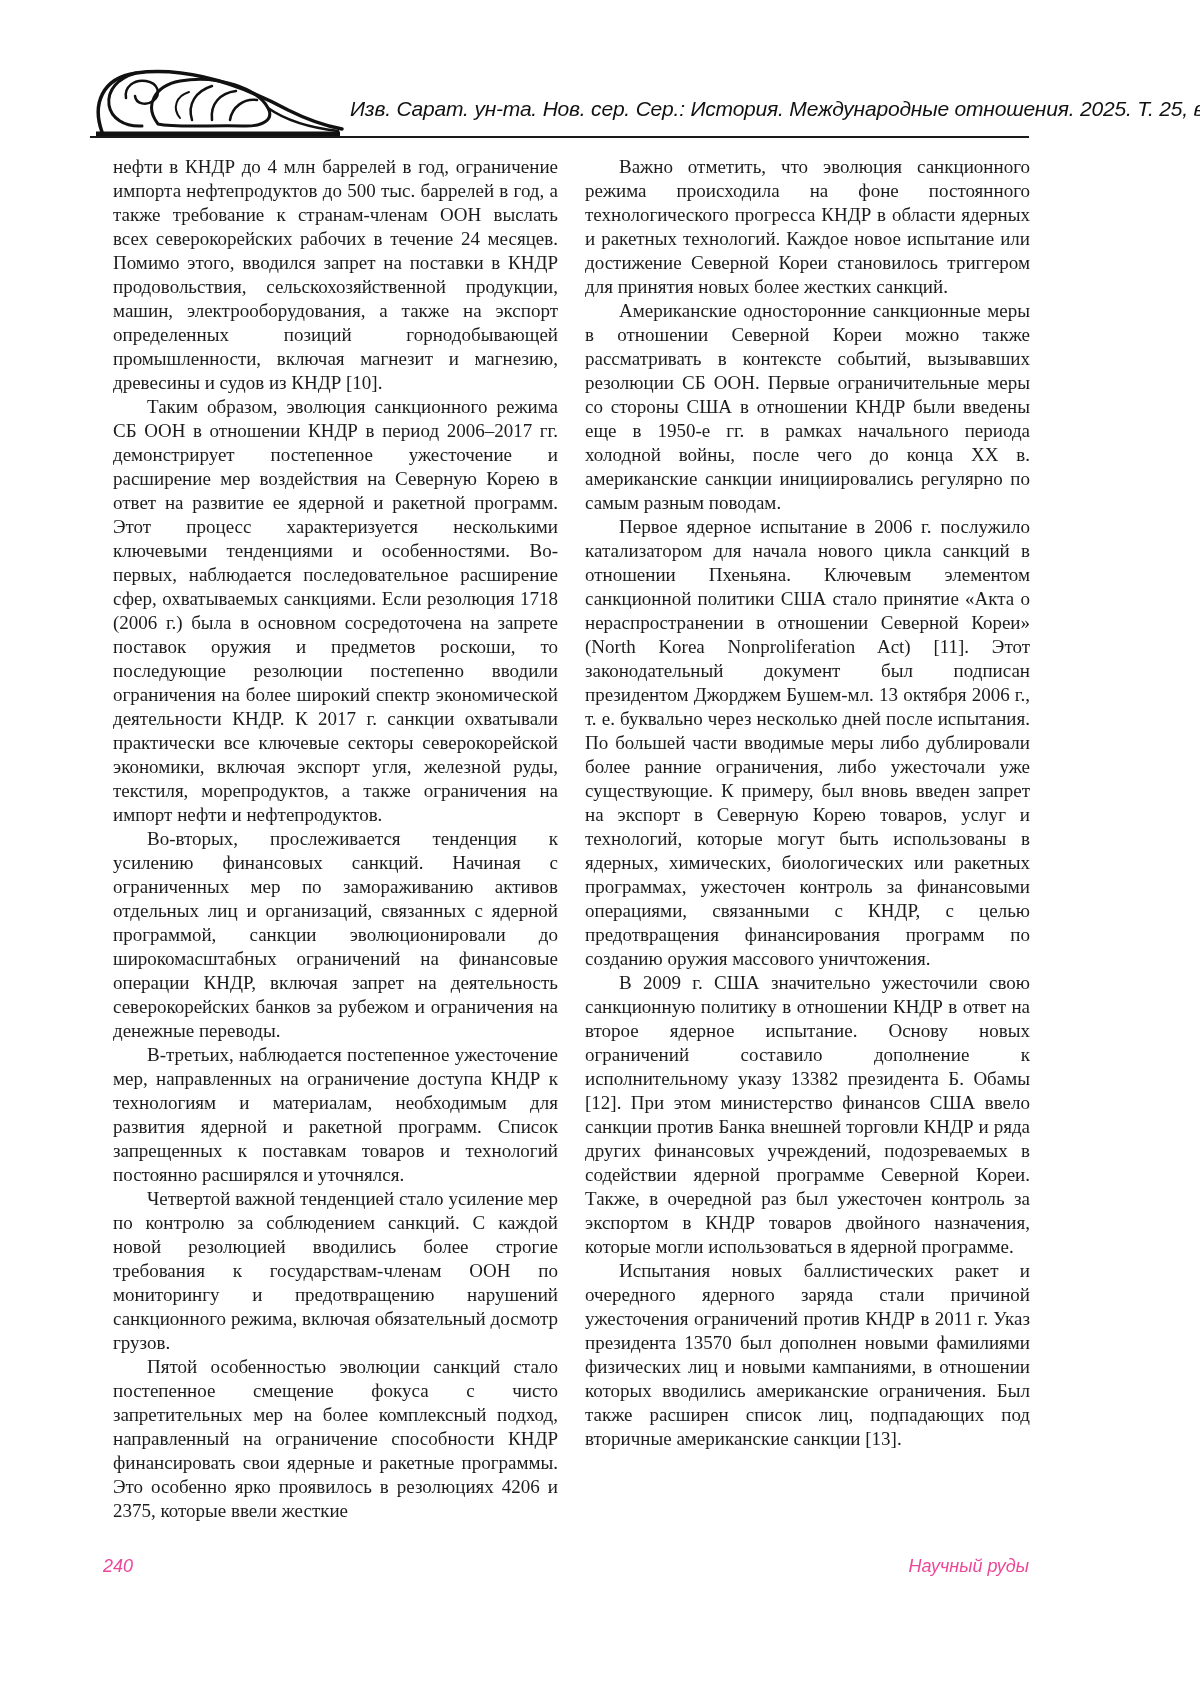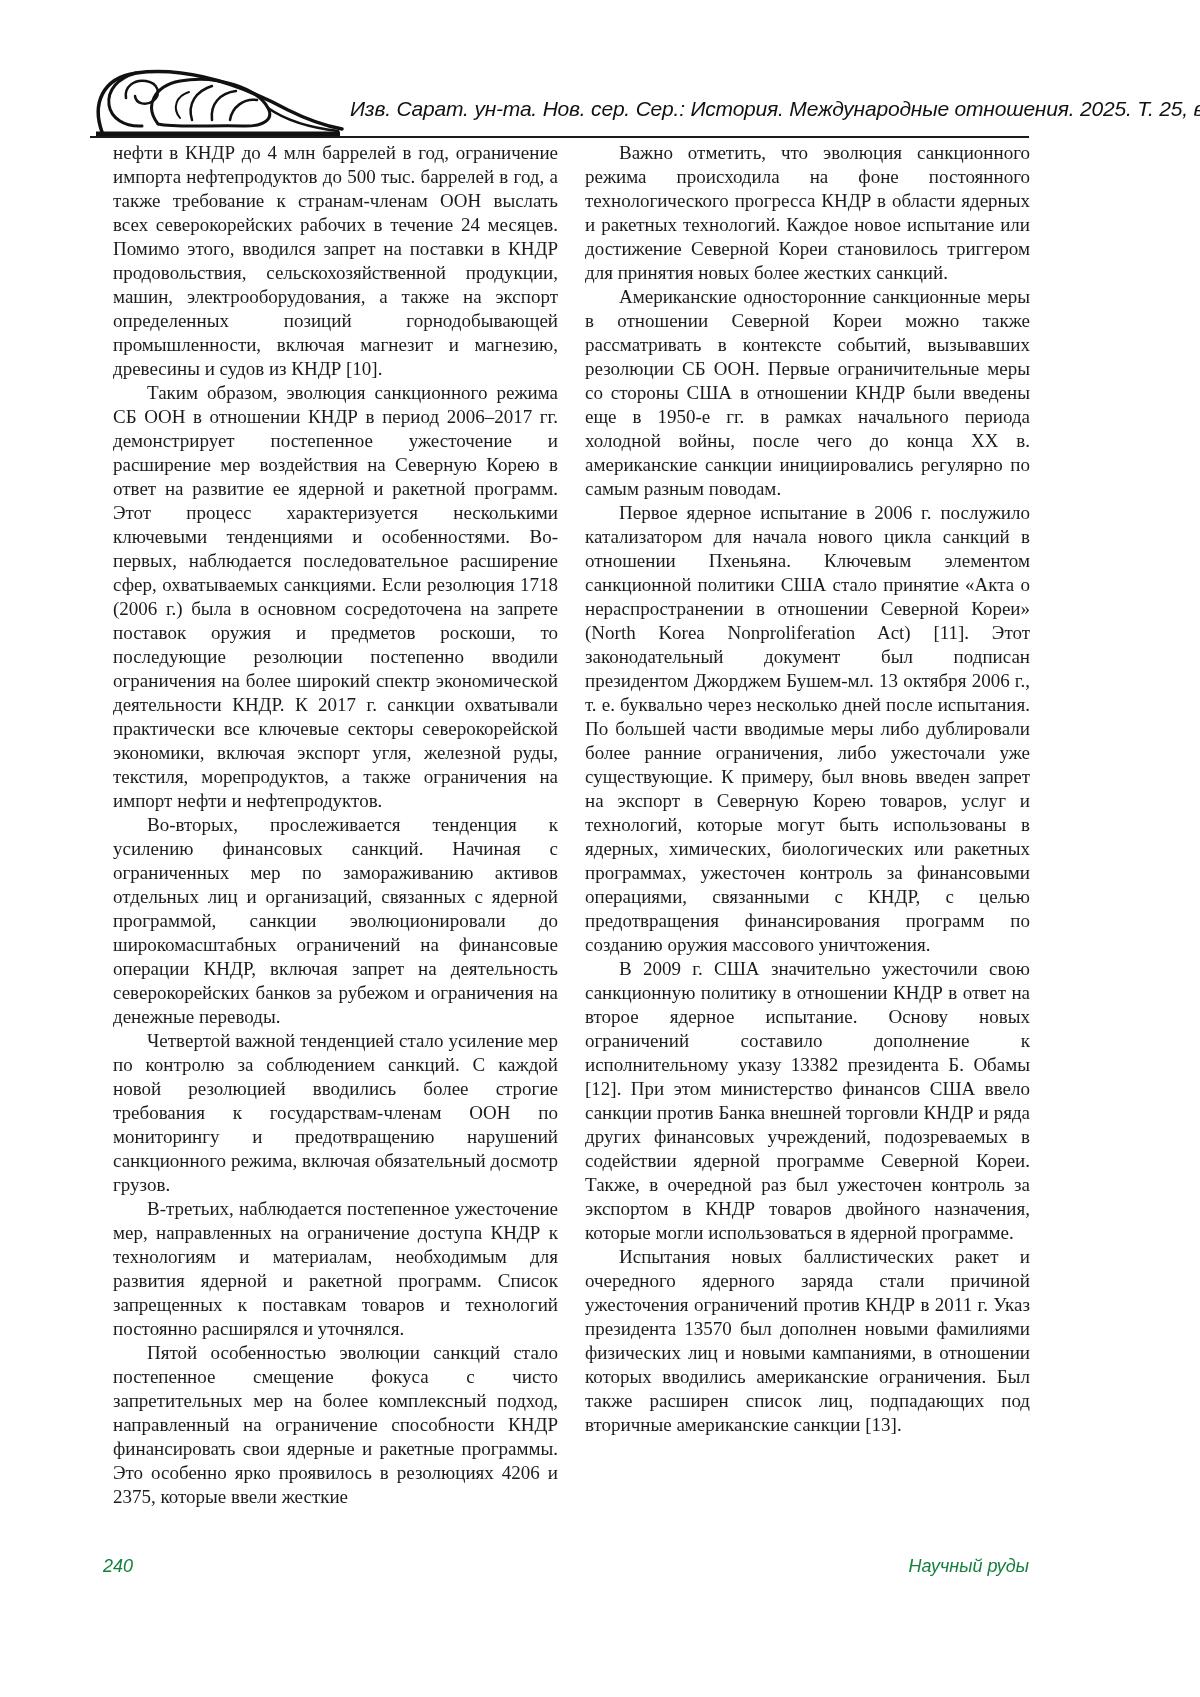--- a/index.html
+++ b/index.html
@@ -27,42 +27,42 @@
     letter-spacing:-0.2px;
     color:#111;
     white-space:nowrap;
   }
   .header-rule{
     position:absolute;left:90px;top:136px;width:939px;height:2px;
     background:#1a1a1a;
   }
   
   .columns{
-    position:absolute;left:113px;top:141px;width:917px;
+    position:absolute;left:113px;top:155px;width:917px;
     display:flex;gap:27px;
   }
   .col{width:445px;}
   .col p{
     margin:0;
     font-size:19px;
     line-height:24px;
     text-align:justify;
     text-indent:34px;
     hyphens:auto;
     -webkit-hyphens:auto;
   }
   .col p.no-indent{text-indent:0;}
   
   .footer{
     position:absolute;left:103px;top:1556px;right:171px;
     display:flex;justify-content:space-between;align-items:baseline;
     font-family:"Liberation Sans", sans-serif;
     font-style:italic;
     font-size:18px;
-    color:#15803d;
+    color:#ec4899;
   }
 </style>
 </head>
 <body>
 
 <div class="page">
 
   <div class="ornament">
     <svg viewBox="0 0 252 78" fill="none" xmlns="http://www.w3.org/2000/svg">
 
@@ -87,22 +87,22 @@
 
   <div class="journal-line">Изв. Сарат. ун-та. Нов. сер. Сер.: История. Международные отношения. 2025. Т. 25, вып. 2</div>
 
   <div class="header-rule"></div>
 
   <main class="columns">
     <div class="col" id="col-left">
         <p class="no-indent">нефти в КНДР до 4 млн баррелей в год, ограничение импорта нефтепродуктов до 500 тыс. баррелей в год, а также требование к странам-членам ООН выслать всех северокорейских рабочих в течение 24 месяцев. Помимо этого, вводился запрет на поставки в КНДР продовольствия, сельскохозяйственной продукции, машин, электрооборудования, а также на экспорт определенных позиций горнодобывающей промышленности, включая магнезит и магнезию, древесины и судов из КНДР [10].</p>
         <p class="">Таким образом, эволюция санкционного режима СБ ООН в отношении КНДР в период 2006–2017 гг. демонстрирует постепенное ужесточение и расширение мер воздействия на Северную Корею в ответ на развитие ее ядерной и ракетной программ. Этот процесс характеризуется несколькими ключевыми тенденциями и особенностями. Во-первых, наблюдается последовательное расширение сфер, охватываемых санкциями. Если резолюция 1718 (2006 г.) была в основном сосредоточена на запрете поставок оружия и предметов роскоши, то последующие резолюции постепенно вводили ограничения на более широкий спектр экономической деятельности КНДР. К 2017 г. санкции охватывали практически все ключевые секторы северокорейской экономики, включая экспорт угля, железной руды, текстиля, морепродуктов, а также ограничения на импорт нефти и нефтепродуктов.</p>
         <p class="">Во-вторых, прослеживается тенденция к усилению финансовых санкций. Начиная с ограниченных мер по замораживанию активов отдельных лиц и организаций, связанных с ядерной программой, санкции эволюционировали до широкомасштабных ограничений на финансовые операции КНДР, включая запрет на деятельность северокорейских банков за рубежом и ограничения на денежные переводы.</p>
+        <p class="">В-третьих, наблюдается постепенное ужесточение мер, направленных на ограничение доступа КНДР к технологиям и материалам, необходимым для развития ядерной и ракетной программ. Список запрещенных к поставкам товаров и технологий постоянно расширялся и уточнялся.</p>
         <p class="">Четвертой важной тенденцией стало усиление мер по контролю за соблюдением санкций. С каждой новой резолюцией вводились более строгие требования к государствам-членам ООН по мониторингу и предотвращению нарушений санкционного режима, включая обязательный досмотр грузов.</p>
-        <p class="">В-третьих, наблюдается постепенное ужесточение мер, направленных на ограничение доступа КНДР к технологиям и материалам, необходимым для развития ядерной и ракетной программ. Список запрещенных к поставкам товаров и технологий постоянно расширялся и уточнялся.</p>
         <p class="">Пятой особенностью эволюции санкций стало постепенное смещение фокуса с чисто запретительных мер на более комплексный подход, направленный на ограничение способности КНДР финансировать свои ядерные и ракетные программы. Это особенно ярко проявилось в резолюциях 4206 и 2375, которые ввели жесткие</p>
       </div>
     <div class="col" id="col-right">
         <p class="">Важно отметить, что эволюция санкционного режима происходила на фоне постоянного технологического прогресса КНДР в области ядерных и ракетных технологий. Каждое новое испытание или достижение Северной Кореи становилось триггером для принятия новых более жестких санкций.</p>
         <p class="">Американские односторонние санкционные меры в отношении Северной Кореи можно также рассматривать в контексте событий, вызывавших резолюции СБ ООН. Первые ограничительные меры со стороны США в отношении КНДР были введены еще в 1950-е гг. в рамках начального периода холодной войны, после чего до конца XX в. американские санкции инициировались регулярно по самым разным поводам.</p>
         <p class="">Первое ядерное испытание в 2006 г. послужило катализатором для начала нового цикла санкций в отношении Пхеньяна. Ключевым элементом санкционной политики США стало принятие «Акта о нераспространении в отношении Северной Кореи» (North Korea Nonproliferation Act) [11]. Этот законодательный документ был подписан президентом Джорджем Бушем-мл. 13 октября 2006 г., т. е. буквально через несколько дней после испытания. По большей части вводимые меры либо дублировали более ранние ограничения, либо ужесточали уже существующие. К примеру, был вновь введен запрет на экспорт в Северную Корею товаров, услуг и технологий, которые могут быть использованы в ядерных, химических, биологических или ракетных программах, ужесточен контроль за финансовыми операциями, связанными с КНДР, с целью предотвращения финансирования программ по созданию оружия массового уничтожения.</p>
         <p class="">В 2009 г. США значительно ужесточили свою санкционную политику в отношении КНДР в ответ на второе ядерное испытание. Основу новых ограничений составило дополнение к исполнительному указу 13382 президента Б. Обамы [12]. При этом министерство финансов США ввело санкции против Банка внешней торговли КНДР и ряда других финансовых учреждений, подозреваемых в содействии ядерной программе Северной Кореи. Также, в очередной раз был ужесточен контроль за экспортом в КНДР товаров двойного назначения, которые могли использоваться в ядерной программе.</p>
         <p class="">Испытания новых баллистических ракет и очередного ядерного заряда стали причиной ужесточения ограничений против КНДР в 2011 г. Указ президента 13570 был дополнен новыми фамилиями физических лиц и новыми кампаниями, в отношении которых вводились американские ограничения. Был также расширен список лиц, подпадающих под вторичные американские санкции [13].</p>
       </div>
   </main>

